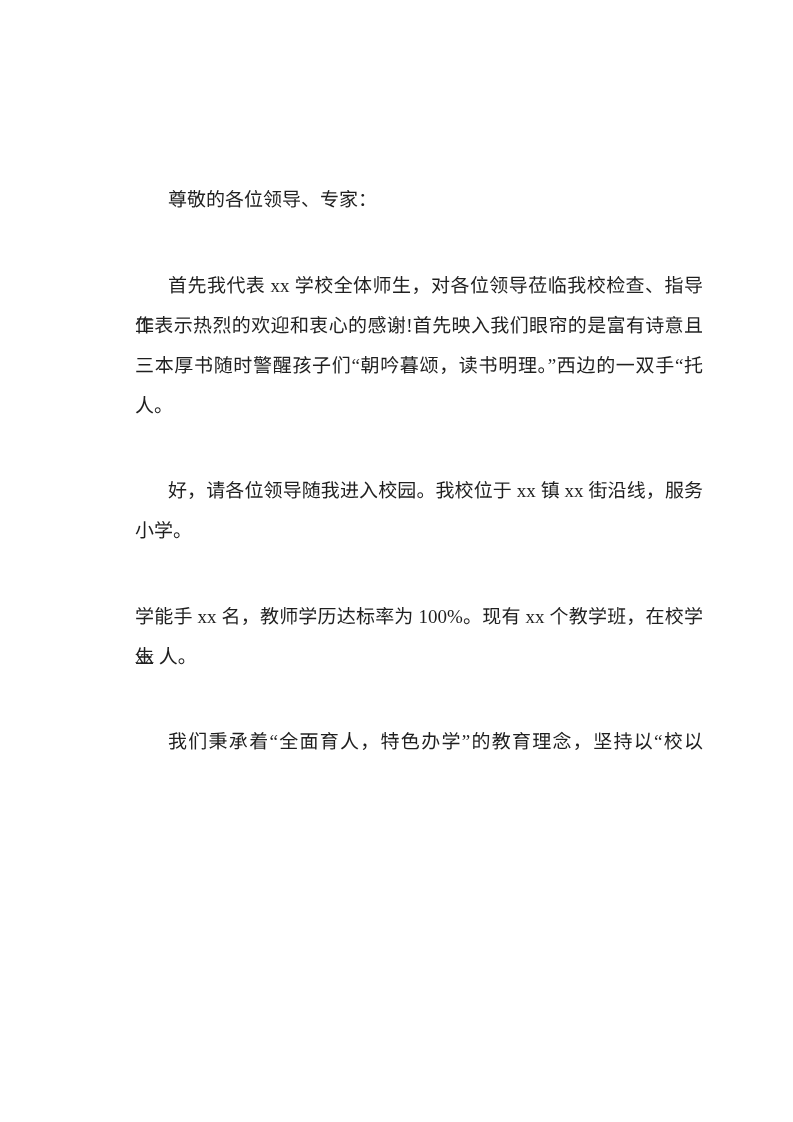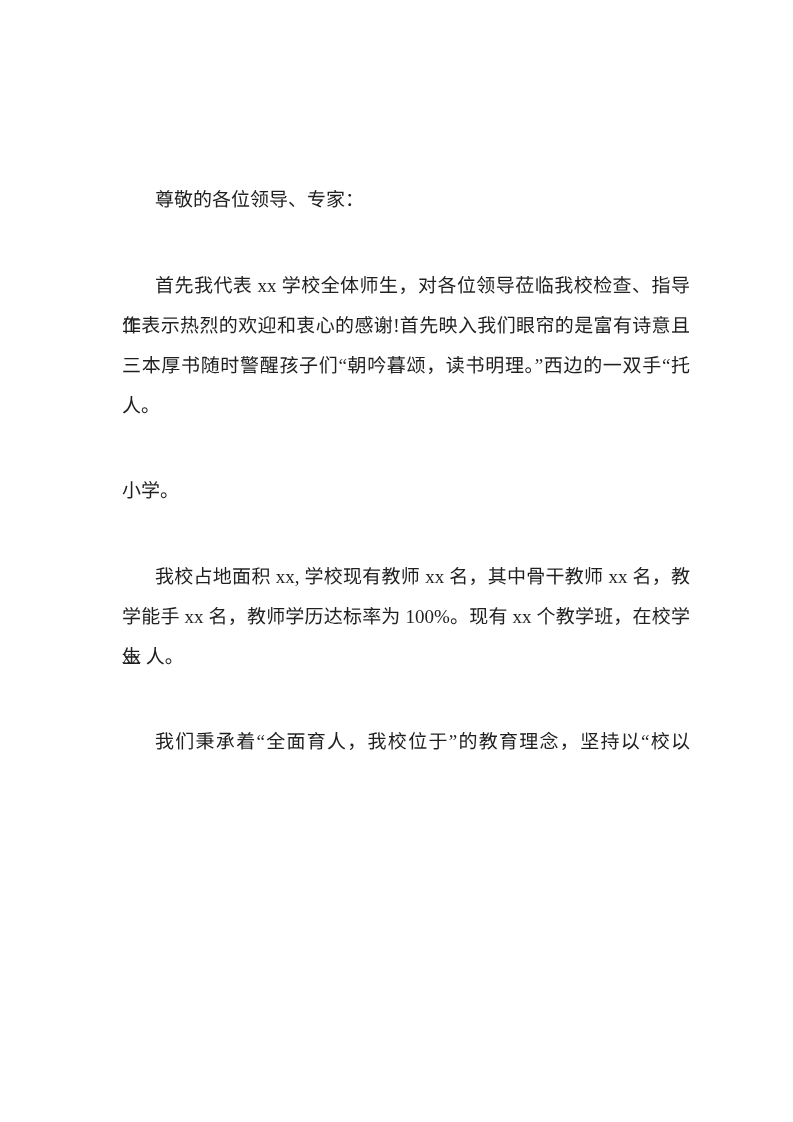--- a/index.html
+++ b/index.html
@@ -10,21 +10,21 @@
   .page {
     position: relative;
     width: 793px;
     height: 1122px;
     background: #ffffff;
     overflow: hidden;
     margin: 0 auto;
   }
   .doc {
     position: absolute;
-    left: 122px;
+    left: 135px;
     top: 180px;
     width: 568px;
     font-family: "Liberation Serif", "DejaVu Serif", serif;
     font-size: 19px;
     line-height: 40px;
     color: #1f1f1f;
     -webkit-font-smoothing: antialiased;
   }
   .para {
     margin: 0 0 45.5px 0;
@@ -57,27 +57,27 @@
 
 
     <div class="para">
       <div class="ln ind just">首先我代表 xx 学校全体师生，对各位领导莅临我校检查、指导工</div>
       <div class="ln just">作表示热烈的欢迎和衷心的感谢!首先映入我们眼帘的是富有诗意且</div>
       <div class="ln just">三本厚书随时警醒孩子们“朝吟暮颂，读书明理。”西边的一双手“托</div>
       <div class="ln">人。</div>
     </div>
 
     <div class="para">
+      <div class="ln ind just">好，请各位领导随我进入校园。我校位于 xx 镇 xx 街沿线，服务</div>
       <div class="ln">小学。</div>
     </div>
 
     <div class="para">
-      <div class="ln ind just">我校占地面积 xx, 学校现有教师 xx 名，其中骨干教师 xx 名，教</div>
       <div class="ln just">学能手 xx 名，教师学历达标率为 100%。现有 xx 个教学班，在校学生</div>
       <div class="ln">xx 人。</div>
     </div>
 
     <div class="para">
-      <div class="ln ind just">我们秉承着“全面育人，我校位于”的教育理念，坚持以“校以</div>
+      <div class="ln ind just">我们秉承着“全面育人，特色办学”的教育理念，坚持以“校以</div>
     </div>
 
   </div>
 </div>
 
 </body></html>

